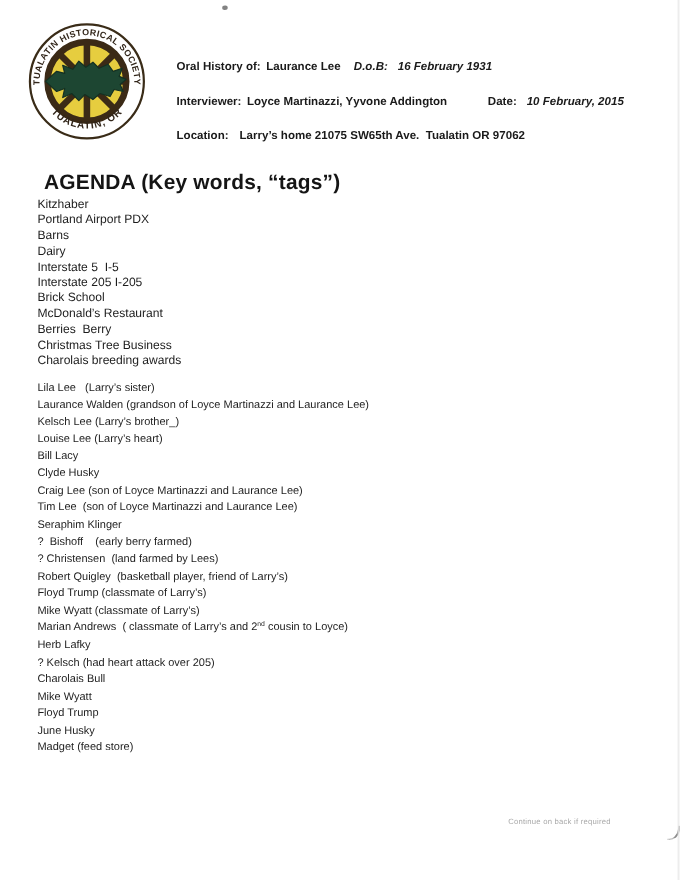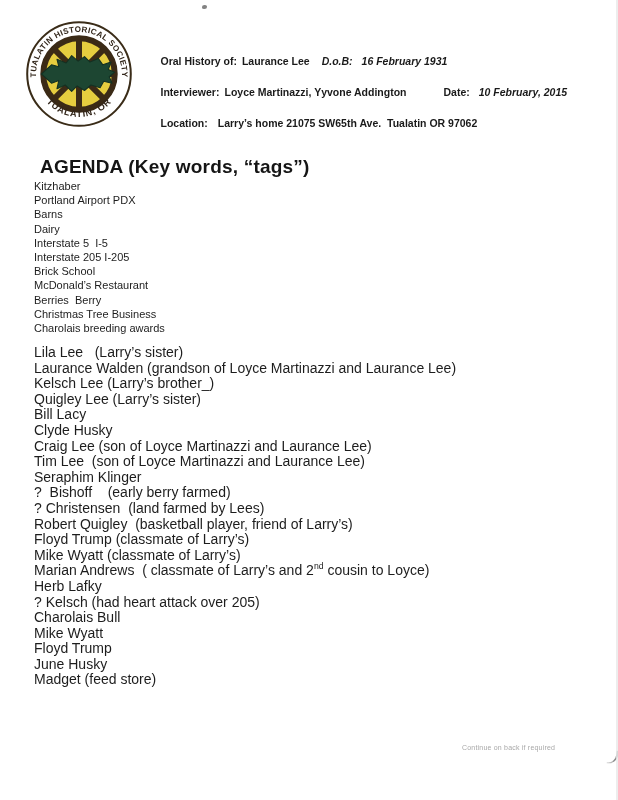--- a/index.html
+++ b/index.html
@@ -20,21 +20,21 @@
   .gap2{margin-left:9px;padding-left:28px;}
   .val2{margin-left:9px;font-style:italic;}
   .val3{margin-left:10px;margin-top:16px;}
 
   
   .agenda-title{position:absolute;left:40px;top:156px;margin:0;font-size:19px;font-weight:bold;
                 letter-spacing:0.2px;color:#151515;}
   .keywords{position:absolute;left:34px;top:179px;}
   .kw{font-size:11px;line-height:14.2px;white-space:pre;color:#1d1d1d;}
   .people{position:absolute;left:34px;top:345px;}
-  .person{font-size:14px;line-height:15.6px;white-space:pre;color:#1d1d1d;}
+  .person{font-size:10px;line-height:15.6px;white-space:pre;color:#1d1d1d;}
   .person sup{font-size:0.62em;vertical-align:super;line-height:0;}
 
   
   .footer{position:absolute;left:462px;top:744px;font-size:7px;color:#a8a8a8;letter-spacing:0.2px;}
 
   
   .speck{position:absolute;left:202px;top:5px;width:5px;height:4px;background:#5a5a5a;
          border-radius:50% 40% 50% 40%;opacity:.75;}
   .edge-mark{position:absolute;right:0px;top:750px;width:9px;height:13px;
              border-right:2px solid #8e8e8e;border-bottom:1px solid #bdbdbd;
@@ -96,21 +96,21 @@
       <div class="kw">McDonald’s Restaurant</div>
       <div class="kw">Berries  Berry</div>
       <div class="kw">Christmas Tree Business</div>
       <div class="kw">Charolais breeding awards</div>
     </div>
 
   <div class="people">
       <div class="person">Lila Lee   (Larry’s sister)</div>
       <div class="person">Laurance Walden (grandson of Loyce Martinazzi and Laurance Lee)</div>
       <div class="person">Kelsch Lee (Larry’s brother_)</div>
-      <div class="person">Quigley Lee (Larry’s sister)</div>
+      <div class="person">Louise Lee (Larry’s heart)</div>
       <div class="person">Bill Lacy</div>
       <div class="person">Clyde Husky</div>
       <div class="person">Craig Lee (son of Loyce Martinazzi and Laurance Lee)</div>
       <div class="person">Tim Lee  (son of Loyce Martinazzi and Laurance Lee)</div>
       <div class="person">Seraphim Klinger</div>
       <div class="person">?  Bishoff    (early berry farmed)</div>
       <div class="person">? Christensen  (land farmed by Lees)</div>
       <div class="person">Robert Quigley  (basketball player, friend of Larry’s)</div>
       <div class="person">Floyd Trump (classmate of Larry’s)</div>
       <div class="person">Mike Wyatt (classmate of Larry’s)</div>

